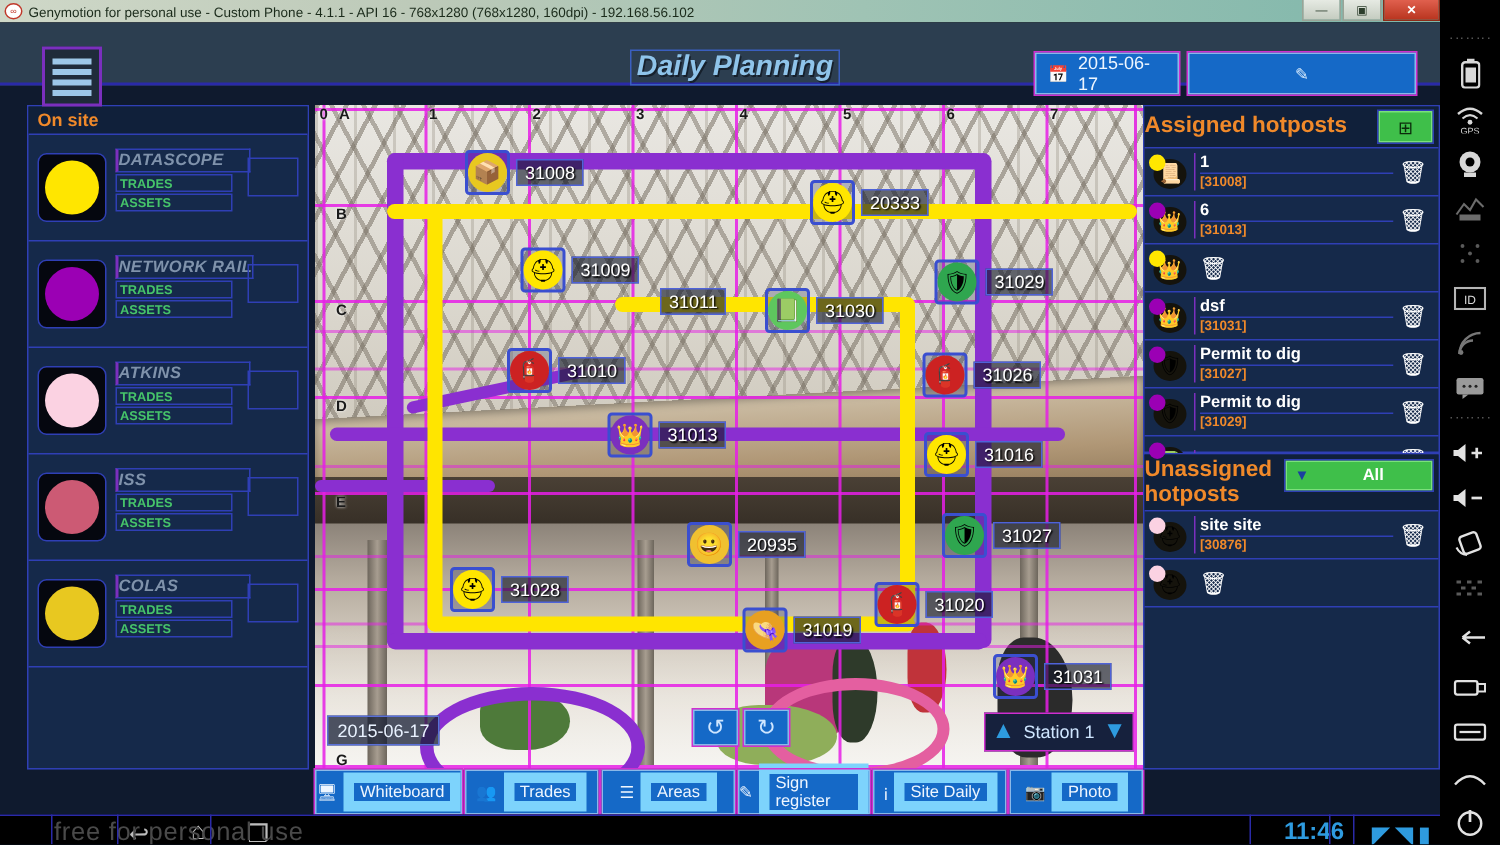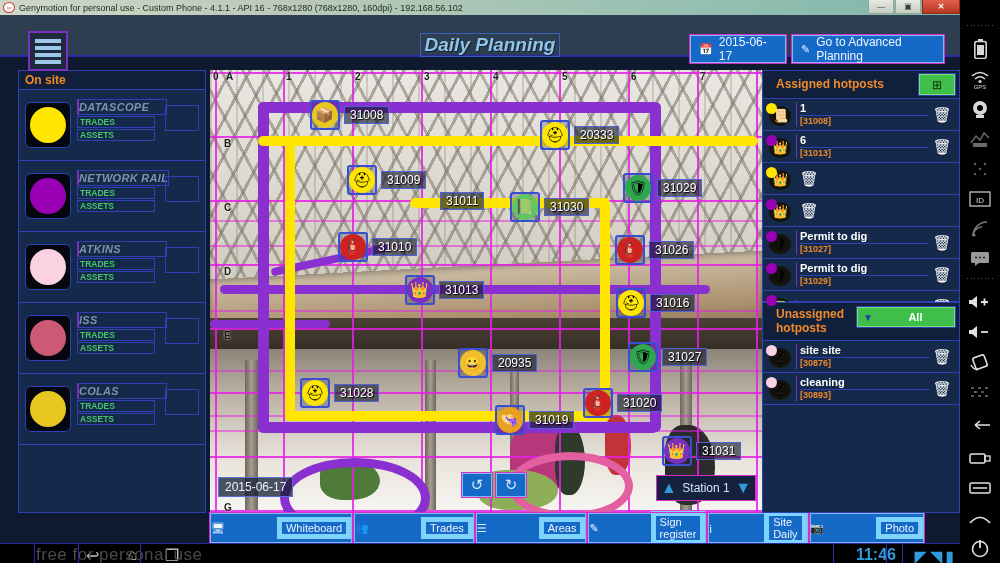--- a/index.html
+++ b/index.html
@@ -221,37 +221,37 @@
     position:absolute; left:210px; top:498px; width:552px; height:30px;
     display:flex; gap:2px;
   }
   .bb {
     flex:1; background:#1569c7; border:1px solid #8ab8e8;
     outline:1px solid #cf2fcf;
     display:flex; align-items:center; justify-content:center; gap:4px;
     color:#eef6ff; font-size:11px;
   }
   .bb .gi { font-size:11px; }
-  .bb .t { border:5px solid #7dd3fc; padding:0 4px;margin-left:48px; }
+  .bb .t { border:7px solid #7dd3fc; padding:0 4px; }
 
   
   #assigned {
     position:absolute; left:762px; top:55px; width:198px; height:232px;
     background:#15294a; border:1px solid #2f3fb5;
   }
   #unassigned {
     position:absolute; left:762px; top:287px; width:198px; height:211px;
     background:#15294a; border:1px solid #2f3fb5;
   }
   .hp-head {
     position:relative; height:28px; background:#10203a;
     border-bottom:1px solid #2f3fb5; display:flex; align-items:center;
   }
   .hp-head .ht {
-    font-size:12px; font-weight:bold; color:#f0892a; padding-left:13px; line-height:1.1;
+    font-size:15px; font-weight:bold; color:#f0892a; padding-left:0; line-height:1.1;
   }
   .hp-head .grid-btn {
     position:absolute; right:4px; top:3px; width:36px; height:21px;
     background:#3fbf4a; border:1px solid #7be07b; outline:1px solid #2f3fb5;
     display:flex; align-items:center; justify-content:center; color:#0b2a0b; font-size:12px;
   }
   .hp-head .all-btn {
     position:absolute; right:4px; top:4px; width:98px; height:20px;
     background:#3fbf4a; border:1px solid #7be07b; outline:1px solid #2f3fb5;
     display:flex; align-items:center; color:#ffffff; font-size:11px; font-weight:bold;
@@ -473,21 +473,20 @@
     <div id="appheader">
       <div id="apptitle" class="box">Daily Planning</div>
 
       <div class="hdr-btn" id="btn-date">
         <span class="gi">📅</span>
         <span>2015-06-17</span>
       </div>
 
       <div class="hdr-btn" id="btn-adv">
         <span class="gi">✎</span>
-        <span>Go to Advanced Planning</span>
       </div>
     </div>
 
     <div class="menu-btn">
       <i></i>
         <i></i>
         <i></i>
         <i></i>
     </div>
 
@@ -799,20 +798,24 @@
             <div class="base">👑</div>
         </div>
         <div class="trash">🗑</div>
       </div>
 
       <div class="hp-item">
         <div class="avatar">
           <div class="dot" style="background:#9b00b4"></div>
             <div class="base">👑</div>
         </div>
+        <div class="txt">
+          <span class="nm">dsf</span>
+          <span class="id">[31031]</span>
+        </div>
         <div class="trash">🗑</div>
       </div>
 
       <div class="hp-item">
         <div class="avatar">
           <div class="dot" style="background:#9b00b4"></div>
             <div class="base">🛡</div>
         </div>
         <div class="txt">
           <span class="nm">Permit to dig</span>
@@ -866,24 +869,20 @@
           <span class="nm">site site</span>
           <span class="id">[30876]</span>
         </div>
         <div class="trash">🗑</div>
       </div>
 
       <div class="hp-item">
         <div class="avatar">
           <div class="dot" style="background:#fbd2e2"></div>
             <div class="base">⛑</div>
-        </div>
-        <div class="txt">
-          <span class="nm">cleaning</span>
-          <span class="id">[30893]</span>
         </div>
         <div class="trash">🗑</div>
       </div>
     </div>
 
     <div id="androidnav">
       <div class="navicons">
         <span>↩</span>
         <span>⌂</span>
         <span>❐</span>

